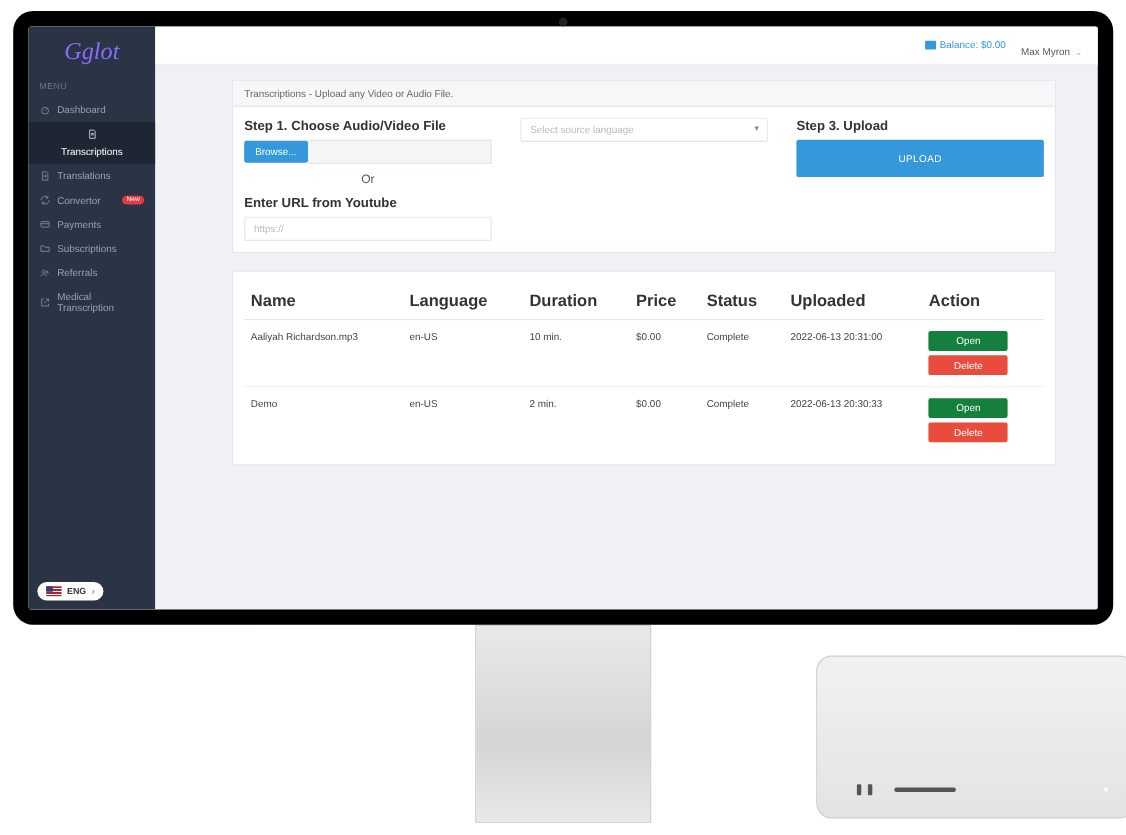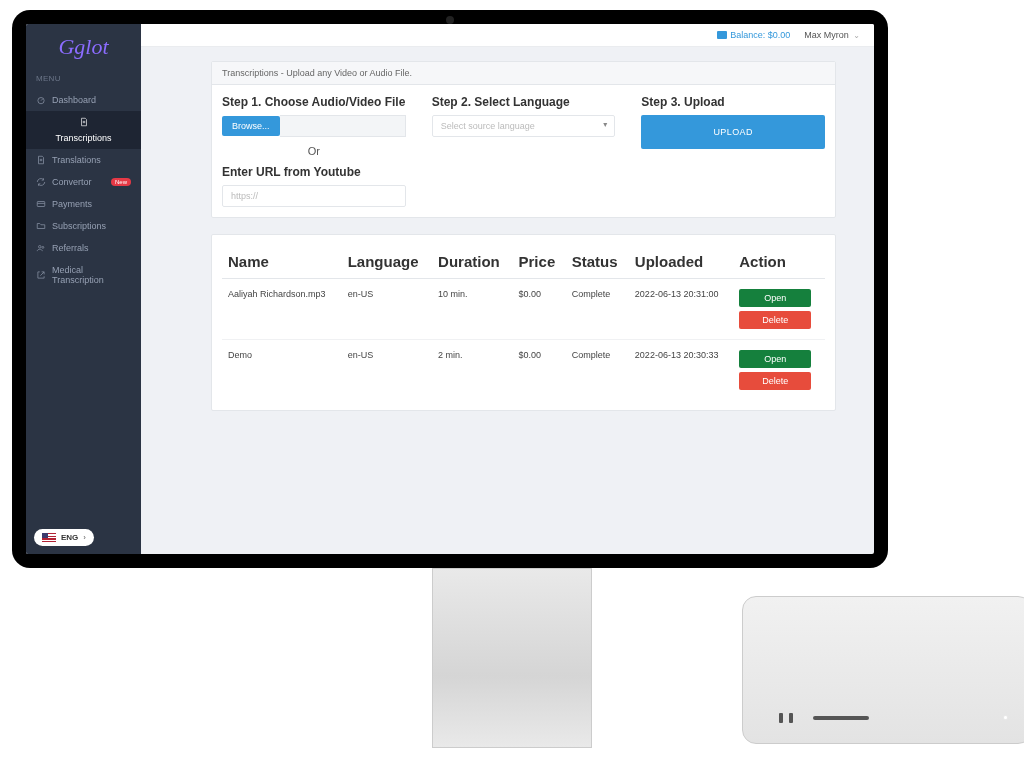--- a/index.html
+++ b/index.html
@@ -1,20 +1,20 @@
 <!DOCTYPE html>
 <html><head>
 <meta charset="utf-8">
 <style>
 * { margin: 0; padding: 0; box-sizing: border-box; font-family: -apple-system, BlinkMacSystemFont, 'Segoe UI', Arial, sans-serif; }
 body { background: #fff; display: flex; align-items: flex-start; justify-content: center; padding: 10px; }
 
 
 .monitor-wrap { position: relative; width: 1000px; }
-.monitor { width: 876px; background: #000; border-radius: 18px; padding: 14px; position: relative; }
+.monitor { width: 1000px; background: #000; border-radius: 18px; padding: 14px; position: relative; }
 .notch { position: absolute; top: 6px; left: 50%; transform: translateX(-50%); width: 8px; height: 8px; background: #222; border-radius: 50%; }
 .screen { width: 100%; height: 530px; background: #eff1f5; border-radius: 2px; display: flex; overflow: hidden; }
 
 
 .sidebar { width: 115px; background: #2b3444; color: #96a0b3; display: flex; flex-direction: column; font-size: 9px; position: relative; flex-shrink: 0; }
 .logo { text-align: center; padding: 10px 0 14px; font-family: 'Brush Script MT', cursive; font-size: 22px; color: #8b6cff; font-style: italic; }
 .menu-label { font-size: 8px; letter-spacing: 0.3px; padding: 0 10px 6px; color: #6b7588; }
 .nav-item { display: flex; align-items: center; padding: 6px 10px; gap: 6px; cursor: pointer; position: relative; }
 .nav-item.active { background: #1e2533; color: #fff; flex-direction: column; }
 .nav-item .icon { width: 10px; height: 10px; display: inline-flex; align-items: center; justify-content: center; opacity: 0.8; }
@@ -23,21 +23,21 @@
 .lang-switch { position: absolute; bottom: 8px; left: 8px; background: #fff; color: #333; border-radius: 14px; padding: 4px 8px; display: flex; align-items: flex-end; gap: 5px; font-size: 8px; font-weight: 600; }
 .flag { width: 14px; height: 9px; background: linear-gradient(to bottom, #b22234 0%, #b22234 15%, #fff 15%, #fff 30%, #b22234 30%, #b22234 45%, #fff 45%, #fff 60%, #b22234 60%, #b22234 75%, #fff 75%, #fff 90%, #b22234 90%); position: relative; }
 .flag::before { content: ''; position: absolute; top: 0; left: 0; width: 6px; height: 5px; background: #3c3b6e; }
 .chev { font-size: 8px; color: #888; }
 
 
 .main { flex: 1; display: flex; flex-direction: column; }
 .topbar { background: #fff; display: flex; justify-content: flex-end; align-items: center; padding: 6px 14px; gap: 14px; font-size: 9px; border-bottom: 1px solid #eaecef; }
 .balance { color: #3498db; display: flex; align-items: center; gap: 3px; }
 .wallet-icon { width: 10px; height: 8px; background: #3498db; border-radius: 1px; }
-.user { color: #555; }
+.user { color: #555; margin-top: 12px; }
 .user-chev { color: #aaa; font-size: 8px; margin-left: 2px; }
 
 .content { padding: 14px 38px 14px 70px; overflow-y: auto; }
 
 .panel { background: #fff; border: 1px solid #e3e6ea; border-radius: 2px; margin-bottom: 16px; }
 .panel-head { background: #f6f7f9; border-bottom: 1px solid #e3e6ea; padding: 6px 10px; font-size: 9px; color: #666; }
 .panel-body { padding: 10px; }
 
 .steps { display: flex; gap: 26px; }
 .step { flex: 1; }
@@ -184,21 +184,20 @@
                 <h3>Step 1. Choose Audio/Video File</h3>
                 <div class="browse-row">
                   <button class="browse-btn">Browse...</button>
                   <div class="file-display"></div>
                 </div>
                 <div class="or">Or</div>
                 <h3>Enter URL from Youtube</h3>
                 <input class="url-input" type="text" placeholder="https://" style="">
               </div>
               <div class="step">
-                <h3>Step 2. Select Language</h3>
                 <div class="select-wrap">
                   <select class="select">
                     <option>Select source language</option>
                   </select>
                 </div>
               </div>
               <div class="step">
                 <h3>Step 3. Upload</h3>
                 <button class="upload-btn">UPLOAD</button>
               </div>

